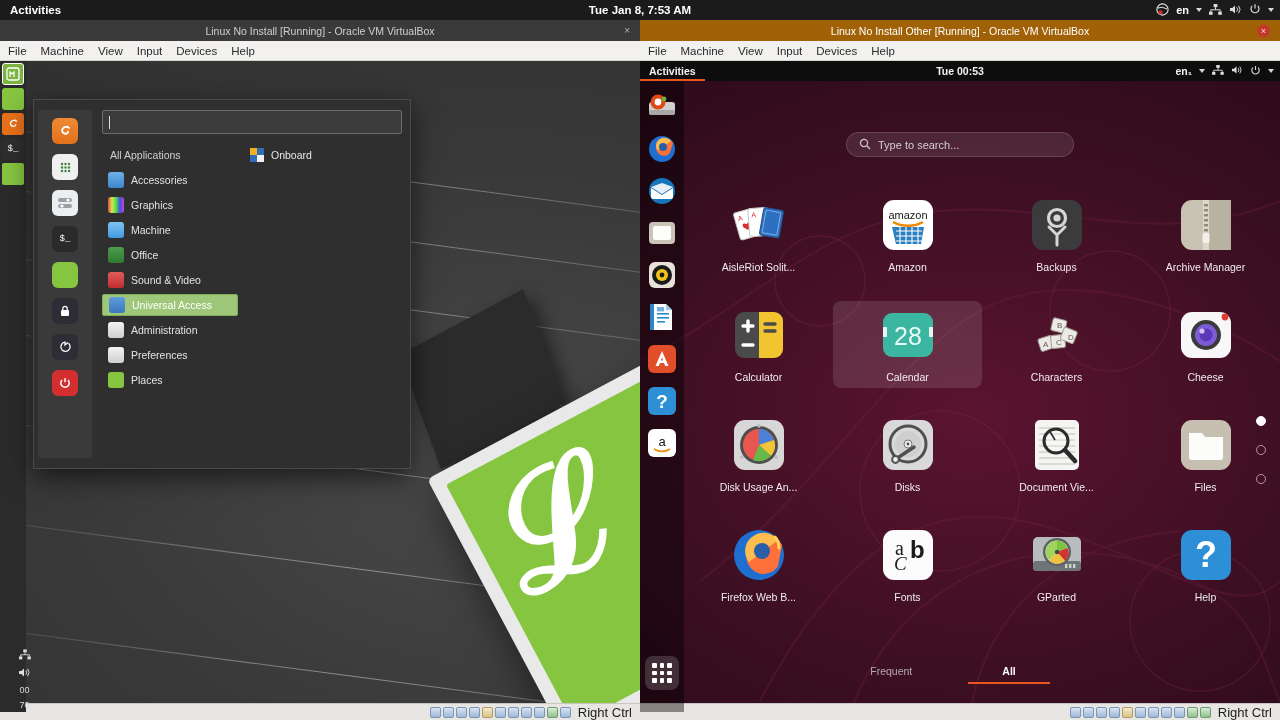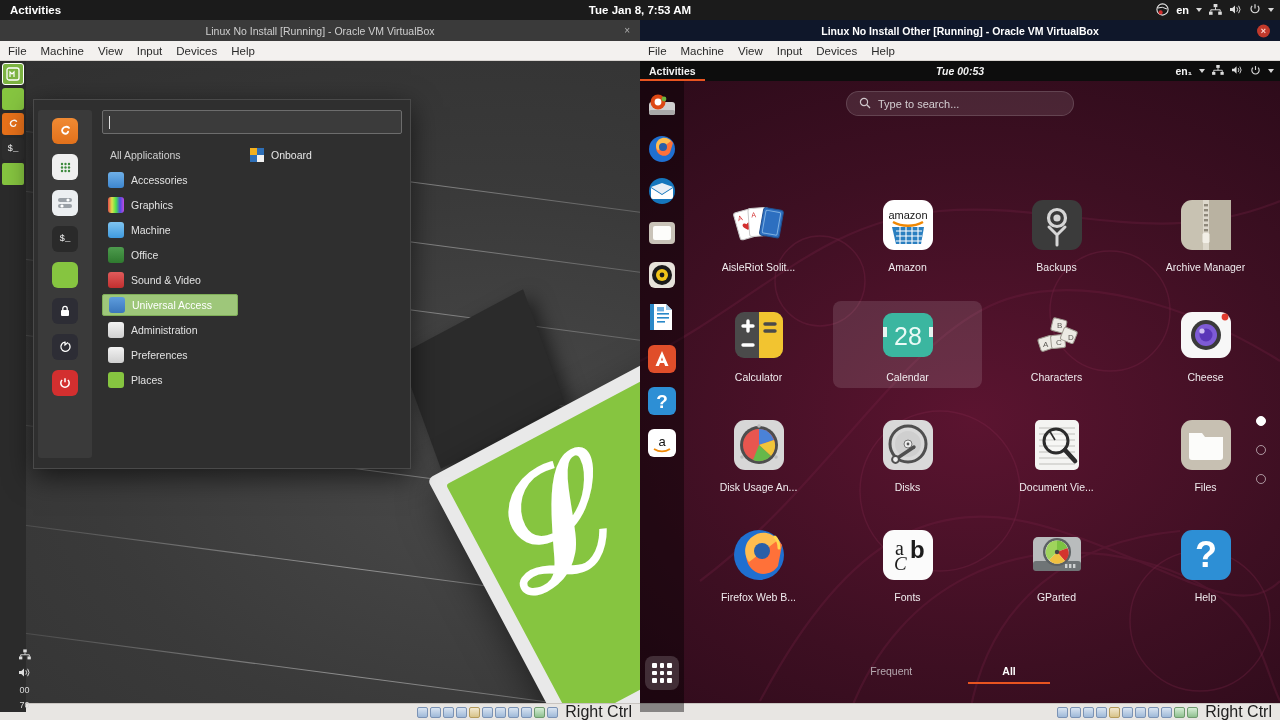--- a/index.html
+++ b/index.html
@@ -38,21 +38,21 @@
   
   .vm { position: absolute; top: 20px; }
   .vm-left  { left: 0;   width: 640px; height: 700px; }
   .vm-right { left: 640px; width: 640px; height: 700px; }
 
   .vm-title {
     height: 21px; display: flex; align-items: center; justify-content: center;
     font-size: 10.5px; position: relative;
   }
   .vm-left .vm-title  { background: #3a3a3a; color: #cfcfcf; }
-  .vm-right .vm-title { background: #0f172a; color: #ffffff; font-weight: bold; }
+  .vm-right .vm-title { background: #a16207; color: #ffffff; font-weight: normal; }
 
   .vm-close {
     position: absolute; right: 10px; top: 50%; transform: translateY(-50%);
     font-size: 10px; color: #b0b0b0; cursor: pointer; line-height: 1;
   }
   .vm-close.red {
     width: 13px; height: 13px; border-radius: 50%;
     background: #c0392b; color: #ffd9d4; font-size: 9px;
     display: flex; align-items: center; justify-content: center;
   }
@@ -74,21 +74,21 @@
     display: flex; align-items: center; justify-content: flex-end;
     padding-right: 8px; gap: 2px; font-size: 10px; color: #202020;
   }
   .sb-icon {
     width: 11px; height: 11px; border-radius: 2px; display: inline-block;
     border: 1px solid #7b93b5;
     background: linear-gradient(#d8e4f2, #9fb9d8);
   }
   .sb-icon.g { border-color:#6f9b6f; background: linear-gradient(#d6eed6,#8fc08f); }
   .sb-icon.y { border-color:#b59b5a; background: linear-gradient(#f2e8cf,#d8c389); }
-  .sb-rc { margin-left: 5px; font-size: 16px; }
+  .sb-rc { margin-left: 5px; font-size: 13px; }
 
   
   .mint-desktop {
     position: absolute; inset: 0;
     background:
       radial-gradient(900px 600px at 78% 62%, #4a4a4a 0%, #3a3a3a 45%, #2e2e2e 100%),
       #333;
     overflow: hidden;
   }
   .mint-lines { position: absolute; inset: 0; }
@@ -204,29 +204,29 @@
     overflow: hidden;
   }
   .ub-swirl { position: absolute; inset: 0; opacity: 0.5; }
 
   .ub-topbar {
     position: absolute; top: 0; left: 0; width: 640px; height: 20px;
     background: #0d0d0d; color: #f2f2f2; display: flex; align-items: center;
     font-size: 10.5px; font-weight: bold; z-index: 20;
   }
   .ub-activities { padding: 0 9px; height: 20px; line-height: 20px; border-bottom: 2px solid #e95420; }
-  .ub-clock { position: absolute; left: 0; right: 0; text-align: center; font-size: 10.5px; font-style: italic; }
+  .ub-clock { position: absolute; left: 0; right: 0; text-align: center; font-size: 10.5px; }
   .ub-tray { position: absolute; right: 6px; display: flex; align-items: center; gap: 7px; }
 
   .ub-search-wrap { position: absolute; top: 30px; left: 0; width: 640px; display:flex; justify-content:center; z-index: 12; }
   .ub-search {
     width: 228px; height: 25px; border-radius: 13px;
     background: rgba(255,255,255,0.10); border: 1px solid rgba(255,255,255,0.14);
     display: flex; align-items: center; gap: 7px; padding-left: 12px;
-    font-size: 11px; color: #d4cfd2;
+    font-size: 11px; color: #d4cfd2; margin-top: 41px;
   }
 
   .ub-dock {
     position: absolute; left: 0; top: 20px; width: 44px; height: 631px;
     background: rgba(0,0,0,0.42); display: flex; flex-direction: column;
     align-items: center; padding-top: 9px; gap: 8px; z-index: 15;
   }
   .dk { width: 34px; height: 34px; border-radius: 8px; display: flex; align-items: center; justify-content: center; font-size: 16px; color: #fff; }
 
   .ub-grid {

